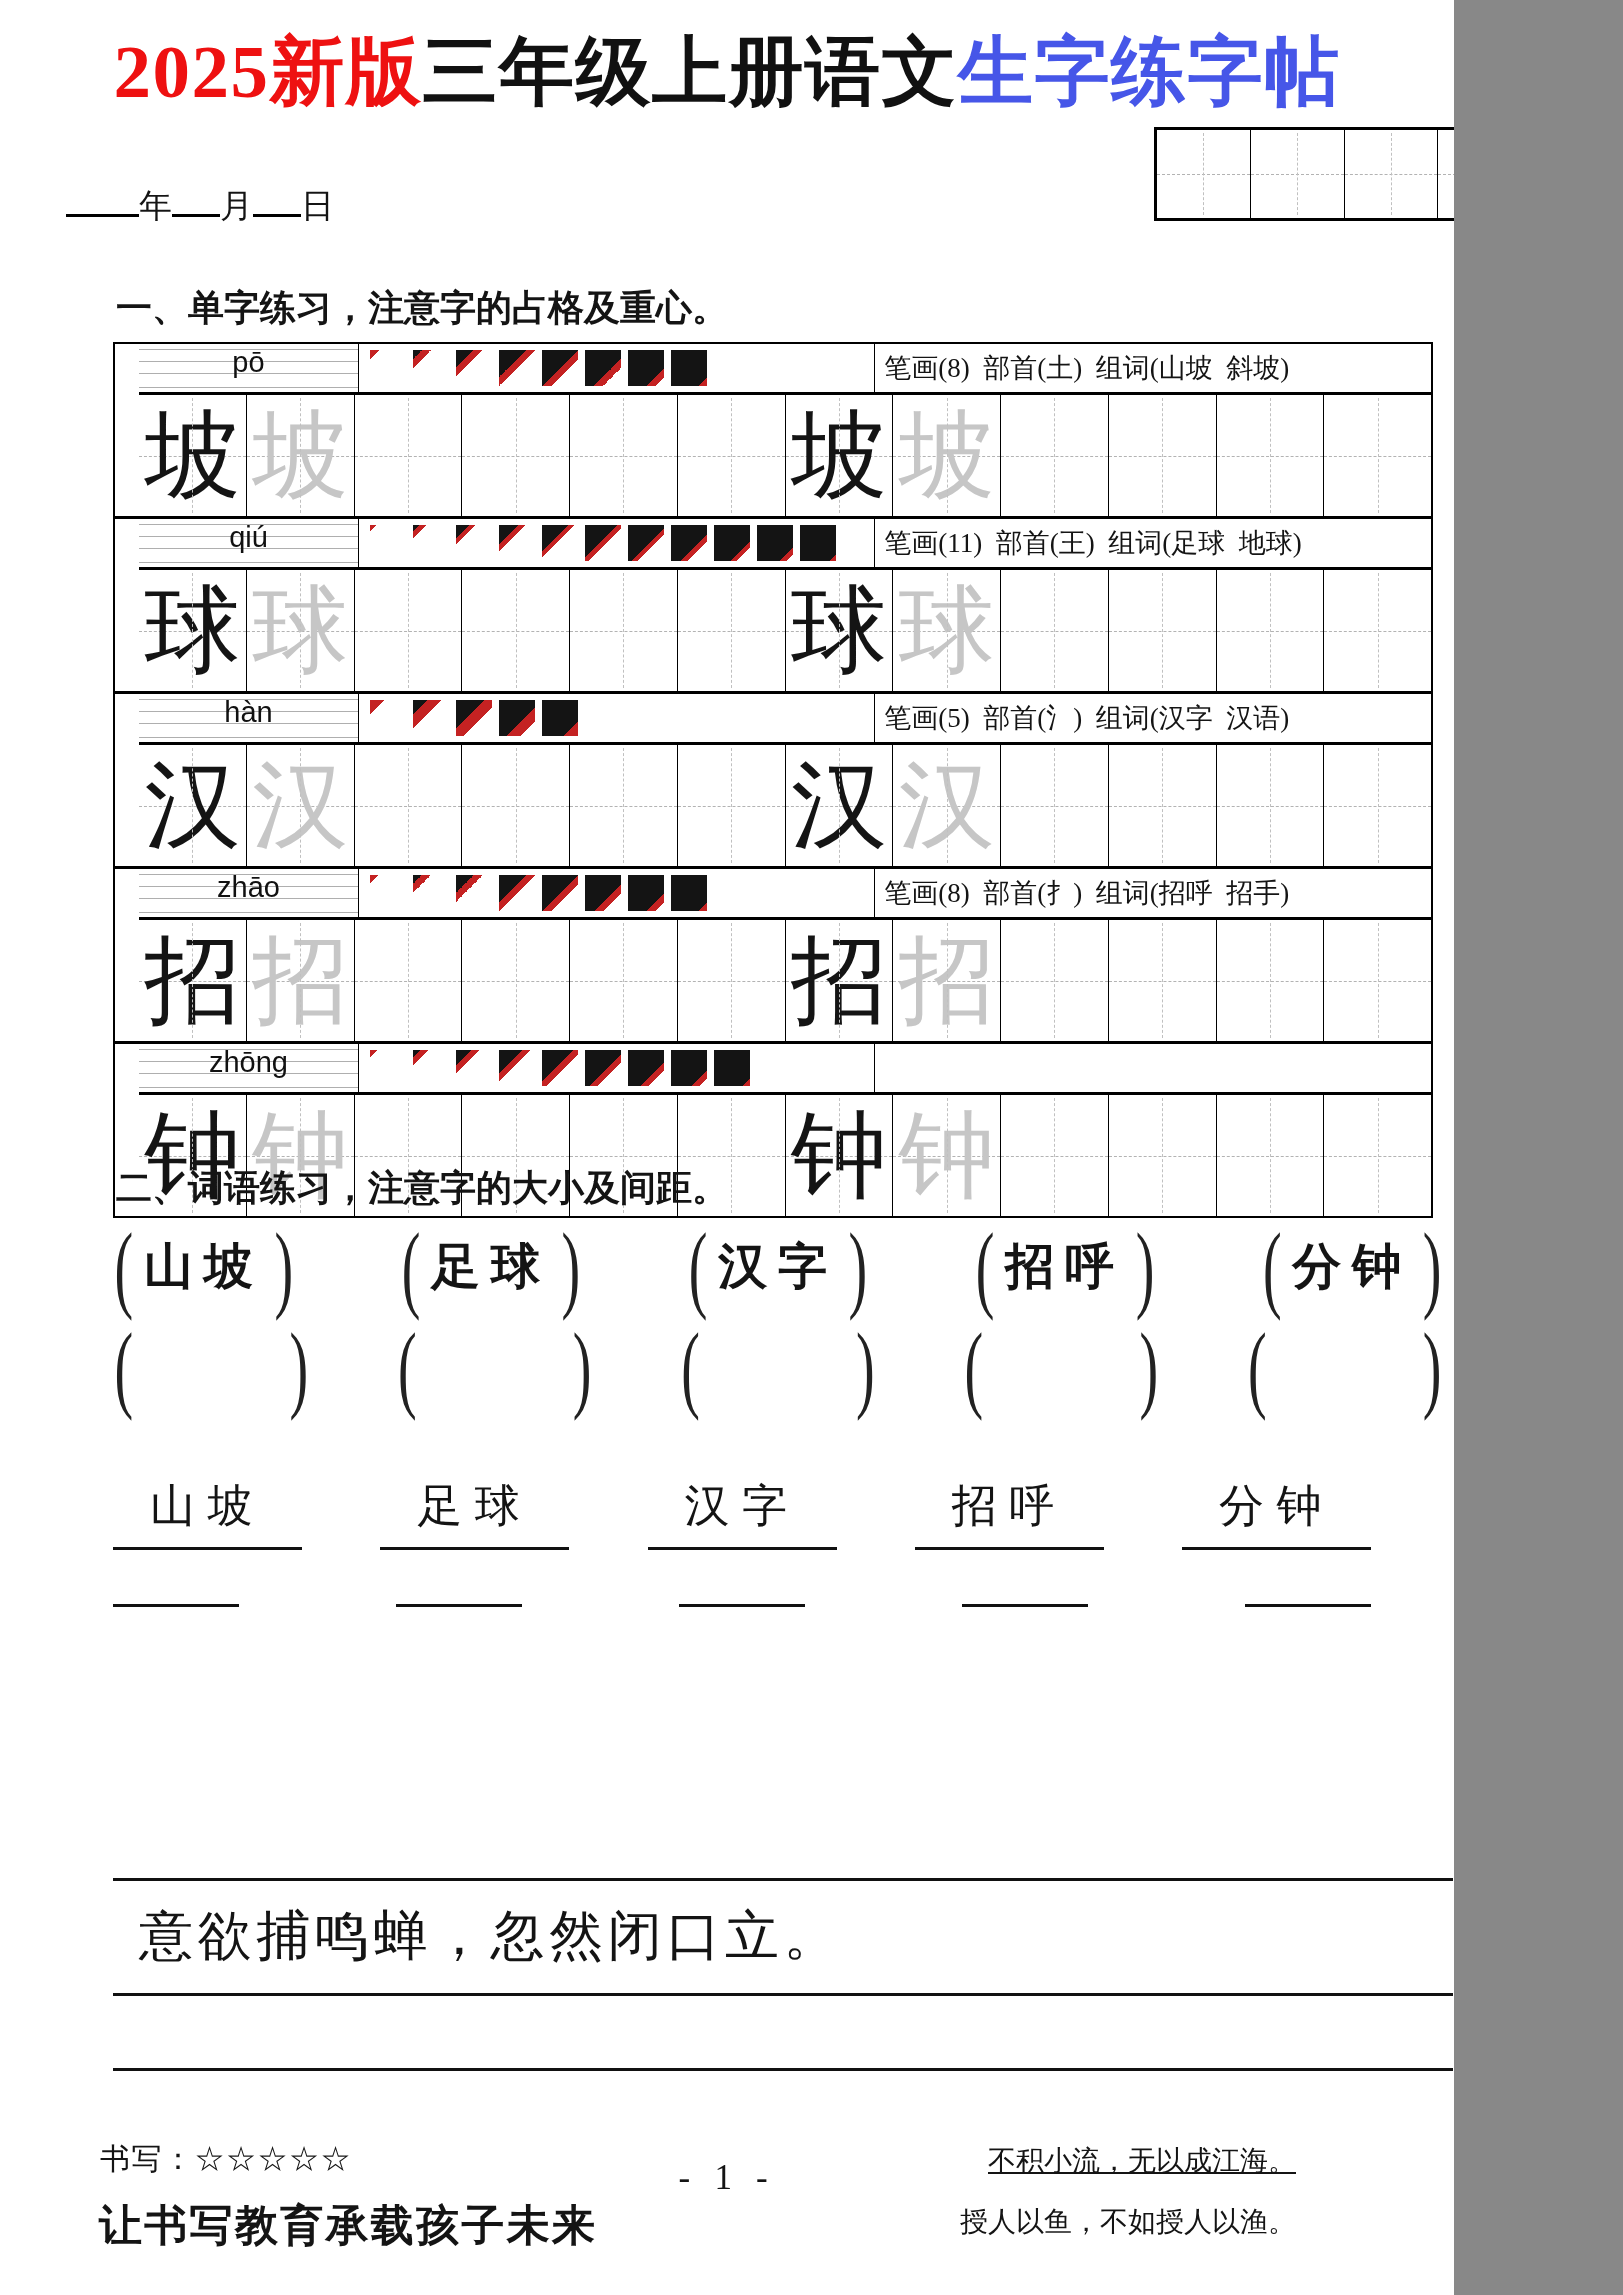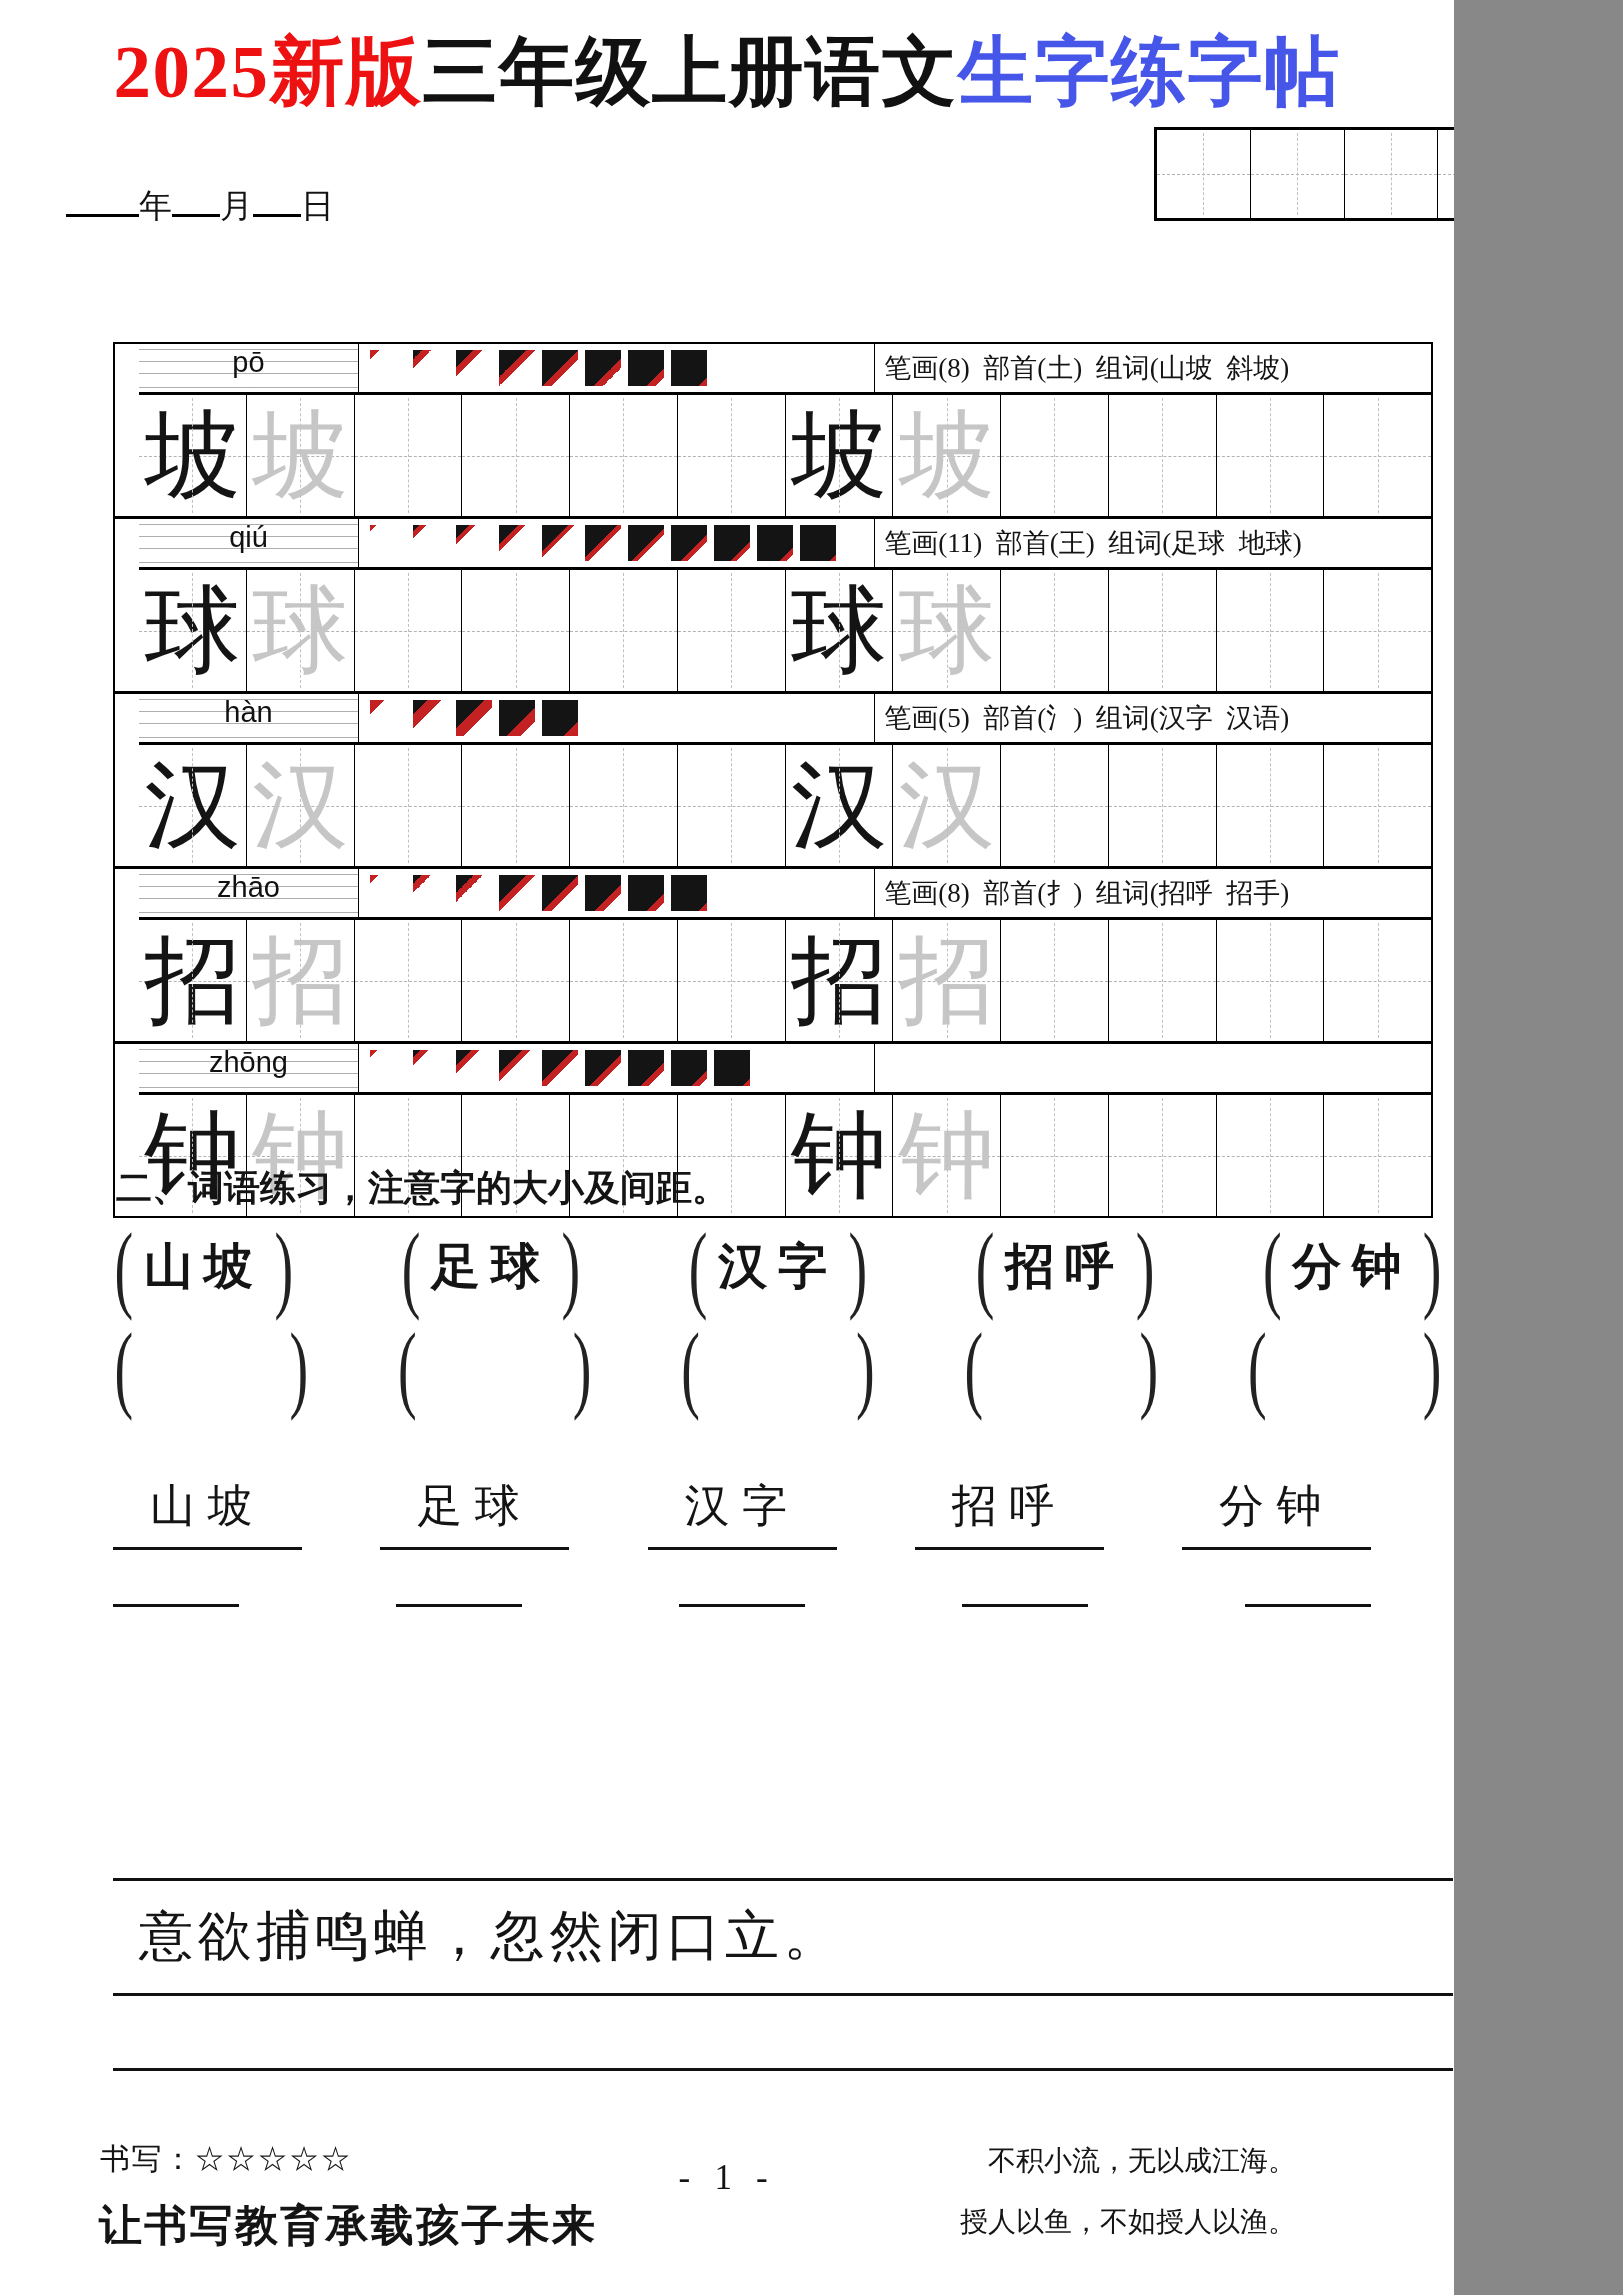--- a/index.html
+++ b/index.html
@@ -68,21 +68,21 @@
   .sentblock{position:absolute;left:113px;width:1340px;border-bottom:3.1px solid #111;}
   .sent{font-size:54px;letter-spacing:4.6px;padding:0 0 20px 26px;white-space:nowrap;}
   #sent1{top:1710px;} #sent2{top:1900px;}
   .emptyline{position:absolute;left:113px;width:1340px;border-bottom:3.1px solid #111;height:0;}
   #eline1{top:1878px;} #eline2{top:2068px;}
   
   .f-stars{position:absolute;left:100px;top:2139px;font-size:30px;letter-spacing:1.5px;}
   .f-slogan{position:absolute;left:99px;top:2197px;font-size:43px;font-weight:bold;
     font-family:"Liberation Sans","DejaVu Sans",sans-serif;letter-spacing:2.3px;}
   .f-page{position:absolute;left:0;width:100%;top:2158px;text-align:center;font-size:35px;letter-spacing:7.7px;}
-  .f-quote1{position:absolute;right:158px;top:2142px;font-size:28px;}
+  .f-quote1{position:absolute;right:158px;top:2142px;font-size:28px;text-decoration:underline;}
   .f-quote2{position:absolute;right:158px;top:2203px;font-size:28px;}
 </style>
 </head>
 <body>
 
 <div class="page">
 
   <div class="title">
     <span class="t-red">2025新版</span><span class="t-black">三年级上册语文</span><span class="t-blue">生字练字帖</span>
   </div>
@@ -92,20 +92,21 @@
   </div>
 
 
   <div class="namegrid">
       <div class="ncell guide-h guide-v"></div>
       <div class="ncell guide-h guide-v"></div>
       <div class="ncell guide-h guide-v"></div>
       <div class="ncell guide-h guide-v"></div>
     </div>
 
+  <div class="sec-title" id="sec1">一、单字练习，注意字的占格及重心。</div>
 
   <div class="ptable">
       <div class="block">
         <div class="bhead">
           <div class="pycell">
             <div class="py">pō</div>
           </div>
           <div class="strokecell">
             <span class="step" style="background: linear-gradient(135deg, rgb(20, 20, 20) 0px, rgb(20, 20, 20) 0%, rgb(196, 34, 34) 0%, rgb(196, 34, 34) 12.5%, rgba(0, 0, 0, 0) 12.5%);">坡</span>
             <span class="step" style="background: linear-gradient(135deg, rgb(20, 20, 20) 0px, rgb(20, 20, 20) 12.5%, rgb(196, 34, 34) 12.5%, rgb(196, 34, 34) 25%, rgba(0, 0, 0, 0) 25%);">坡</span>

